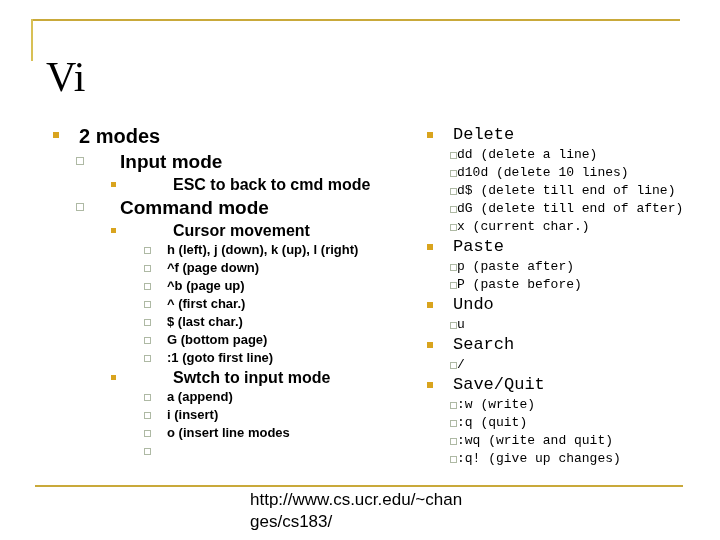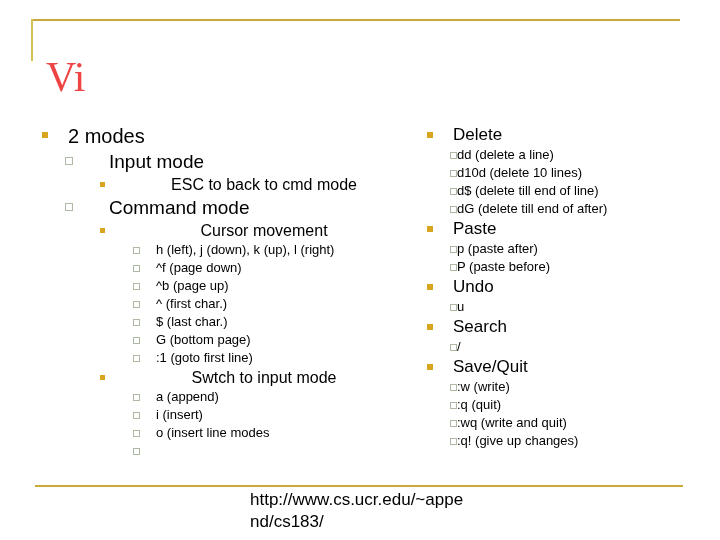--- a/index.html
+++ b/index.html
@@ -43,32 +43,32 @@
   }
 
   
   #slide-title {
     position: absolute;
     left: 46px;
     top: 54px;
     font-family: "Liberation Serif", serif;
     font-size: 42px;
     line-height: 46px;
-    color: #ef4444;
+    color: #000000;
     letter-spacing: 0px;
     white-space: nowrap;
   }
 
   
   .column {
     position: absolute;
     top: 124px;
   }
-  #left-column  { left: 42px;  width: 370px; }
-  #right-column { left: 423px; width: 290px; }
+  #left-column  { left: 53px;  width: 370px; font-weight: bold; }
+  #right-column { left: 423px; width: 290px; font-family: Liberation Mono, monospace; }
 
   
   .outline-item {
     position: relative;
     display: block;
     white-space: nowrap;
   }
   .bullet {
     position: absolute;
     display: block;
@@ -91,21 +91,21 @@
   .lvl1 > .label  { margin-left: 26px; font-size: 20px; line-height: 25px; }
 
   
   .lvl2 { height: 25px; }
   .lvl2 > .bullet { left: 23px; top: 8px;  width: 8px;  height: 8px; }
   .lvl2 > .label  { margin-left: 67px; font-size: 19px; line-height: 25px; }
 
   
   .lvl3 { height: 21px; }
   .lvl3 > .bullet { left: 58px; top: 8px;  width: 5px;  height: 5px; }
-  .lvl3 > .label  { margin-left: 74px; font-size: 16px; line-height: 21px; text-align: center; }
+  .lvl3 > .label  { margin-left: 120px; font-size: 16px; line-height: 21px; }
 
   
   .lvl4 { height: 18px; }
   .lvl4 > .bullet { left: 91px; top: 6px;  width: 7px;  height: 7px; }
   .lvl4 > .label  { margin-left: 114px; font-size: 13px; line-height: 18px; }
 
   
   #right-column .lvl1 { height: 22px; }
   #right-column .lvl1 > .bullet { left: 4px; top: 8px; width: 6px; height: 6px; }
   #right-column .lvl1 > .label  { margin-left: 30px; font-size: 17px; line-height: 22px; }
@@ -218,20 +218,24 @@
       <span class="label">d10d (delete 10 lines)</span>
     </div>
     <div class="outline-item lvl2">
       <span class="bullet hollow"></span>
       <span class="label">d$ (delete till end of line)</span>
     </div>
     <div class="outline-item lvl2">
       <span class="bullet hollow"></span>
       <span class="label">dG (delete till end of after)</span>
     </div>
+    <div class="outline-item lvl2">
+      <span class="bullet hollow"></span>
+      <span class="label">x (current char.)</span>
+    </div>
     <div class="outline-item lvl1">
       <span class="bullet filled"></span>
       <span class="label">Paste</span>
     </div>
     <div class="outline-item lvl2">
       <span class="bullet hollow"></span>
       <span class="label">p (paste after)</span>
     </div>
     <div class="outline-item lvl2">
       <span class="bullet hollow"></span>
@@ -268,13 +272,13 @@
     <div class="outline-item lvl2">
       <span class="bullet hollow"></span>
       <span class="label">:wq (write and quit)</span>
     </div>
     <div class="outline-item lvl2">
       <span class="bullet hollow"></span>
       <span class="label">:q! (give up changes)</span>
     </div>
   </div>
 
-<div id="footer-url">http://www.cs.ucr.edu/~append/cs183/</div>
+<div id="footer-url">http://www.cs.ucr.edu/~changes/cs183/</div>
 
 </body></html>

